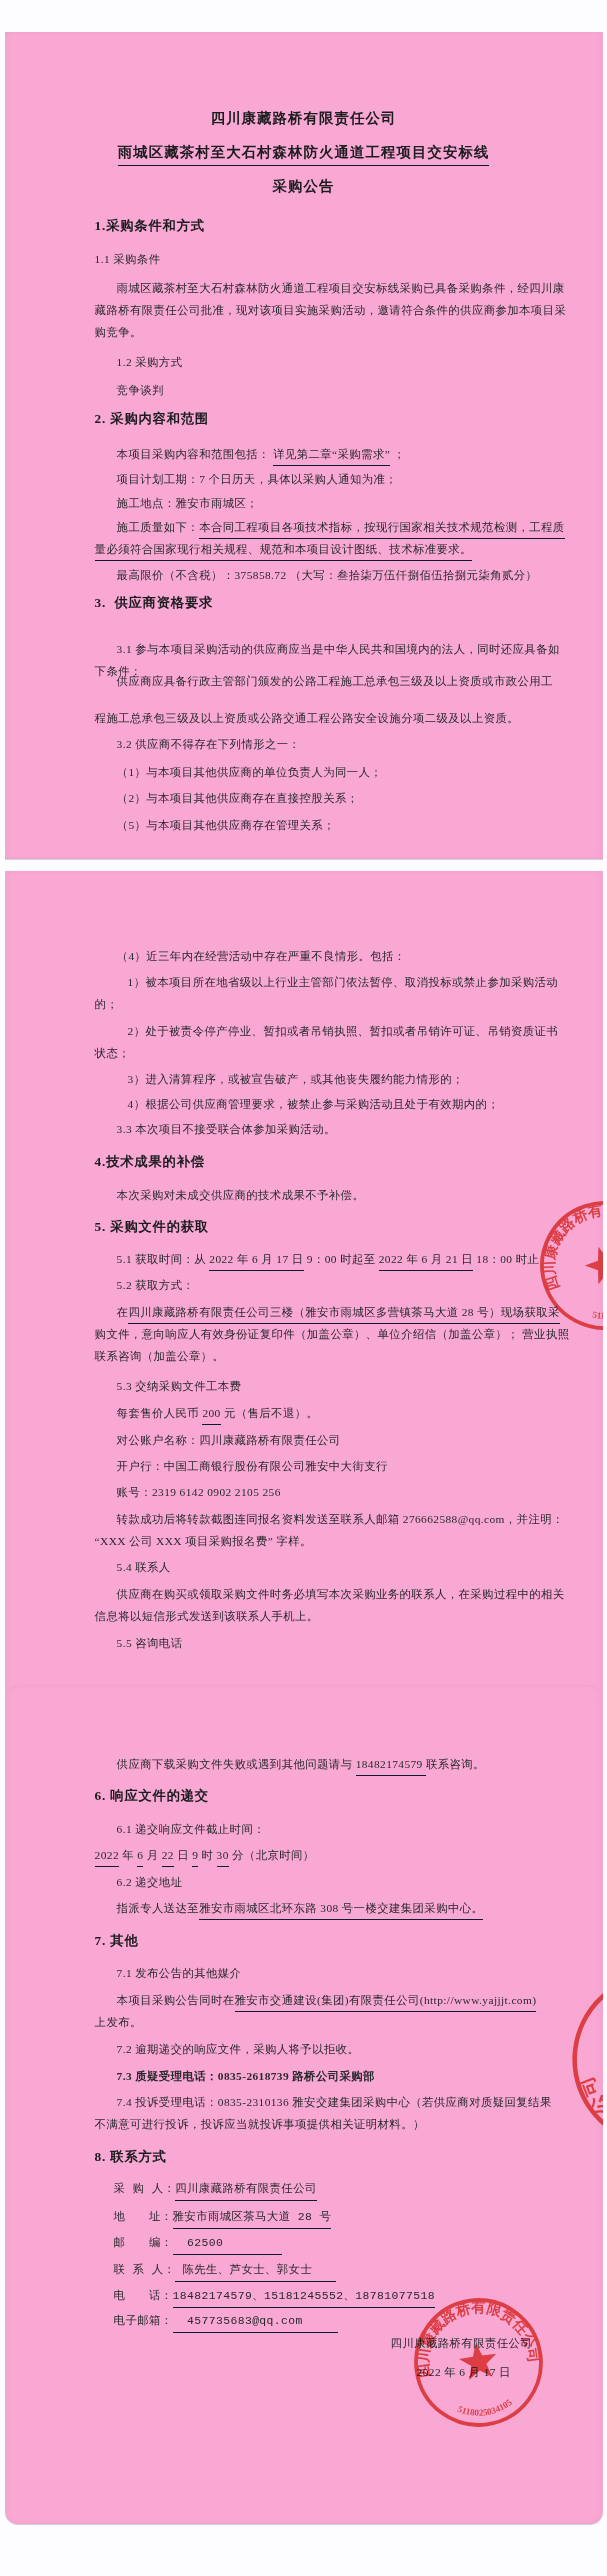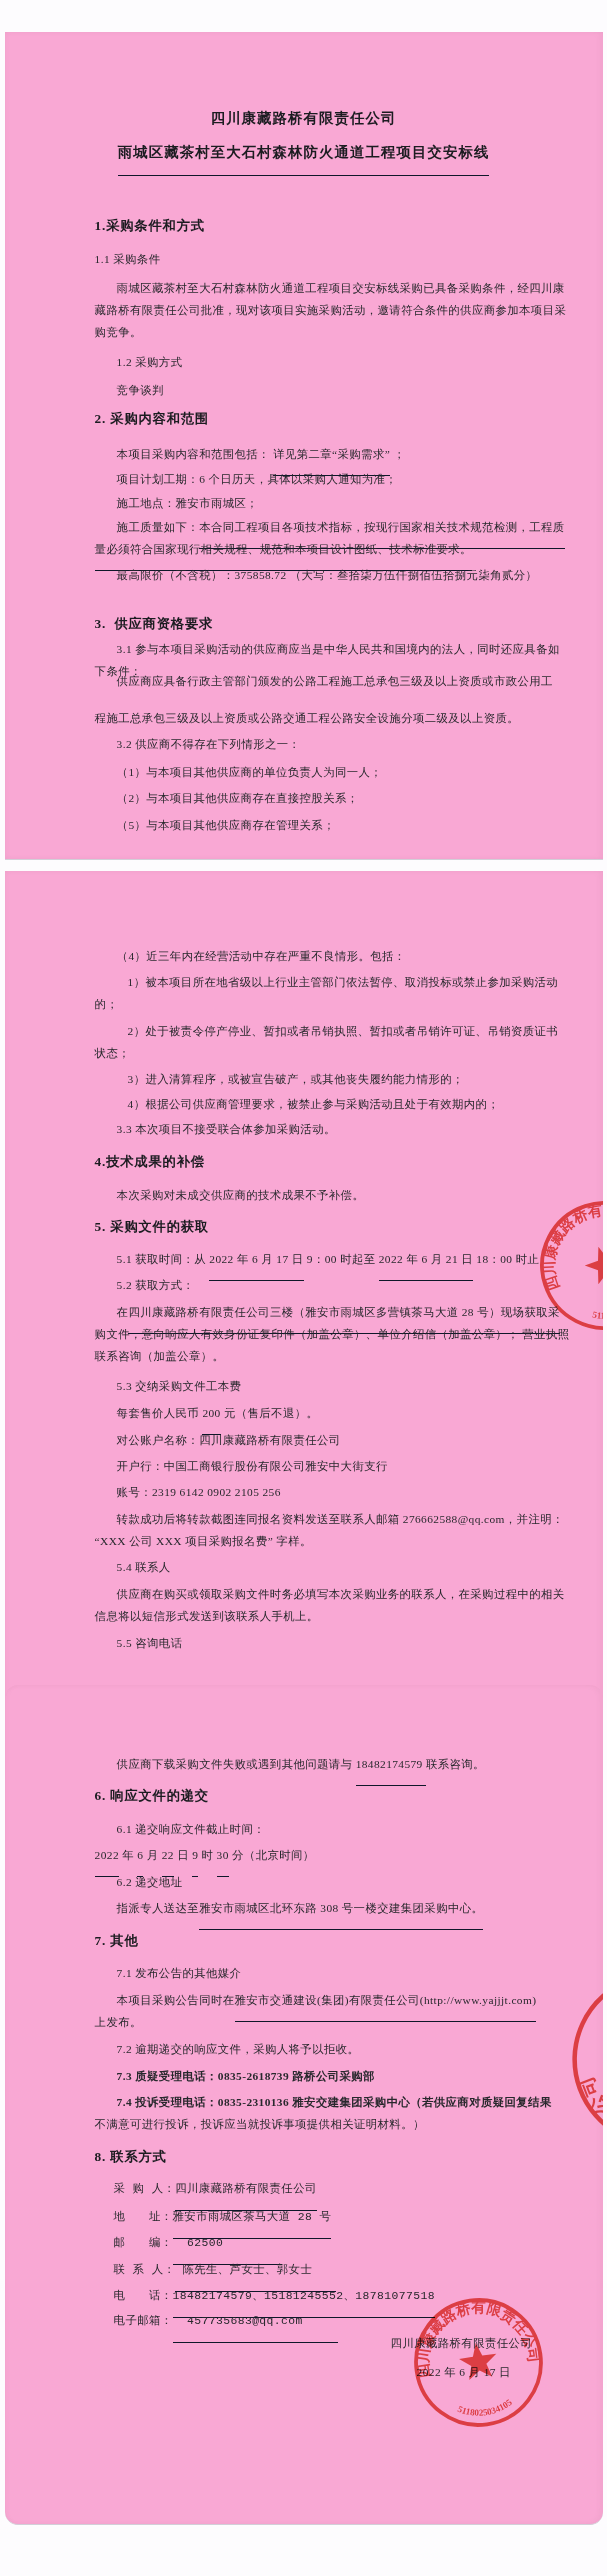--- a/index.html
+++ b/index.html
@@ -9,48 +9,49 @@
   #pg1{top:32px;height:827px;}
   #pg2{top:871px;height:855px;}
   #pg3{top:1685px;height:839px;border-radius:13px;}
   .ln{position:absolute;white-space:pre;color:#28282d;
       font-family:"Liberation Serif","DejaVu Serif",serif;
       font-size:11.4px;line-height:1;letter-spacing:0.4px;}
   .hd{font-weight:bold;font-size:13.3px;letter-spacing:0.8px;color:#1c1c21;}
   .ttl{font-weight:bold;font-size:14.4px;letter-spacing:1.1px;color:#1c1c21;}
   .ctr{left:0;width:100%;text-align:center;}
   .x0{left:90px;} .x1{left:112px;} .x2{left:123px;} .xc{left:109px;font-family:Liberation Mono, monospace;}
-  .u{border-bottom:1px solid #0f172a;padding-bottom:15px;}
+  .u{border-bottom:1px solid #0f172a;padding-bottom:5px;}
   .stamp{position:absolute;opacity:.82;mix-blend-mode:multiply;}
   .stamp text{font-family:"Liberation Serif","DejaVu Serif",serif;font-weight:bold;}
 </style>
 </head>
 <body>
 
 <div class="pg" id="pg1">
   <div class="ln ttl ctr" style="top:79px"><span>四川康藏路桥有限责任公司</span></div>
   <div class="ln ttl ctr" style="top:113px"><span class="u" style="border-bottom-width:1.2px">雨城区藏茶村至大石村森林防火通道工程项目交安标线</span></div>
+  <div class="ln ttl ctr" style="top:147px"><span>采购公告</span></div>
 
   <div class="ln hd x0" style="top:187px">1.采购条件和方式</div>
   <div class="ln x0" style="top:222px">1.1 采购条件</div>
   <div class="ln x1" style="top:251px">雨城区藏茶村至大石村森林防火通道工程项目交安标线采购已具备采购条件，经四川康</div>
   <div class="ln x0" style="top:273px">藏路桥有限责任公司批准，现对该项目实施采购活动，邀请符合条件的供应商参加本项目采</div>
   <div class="ln x0" style="top:295px">购竞争。</div>
   <div class="ln x1" style="top:325px">1.2 采购方式</div>
   <div class="ln x1" style="top:353px">竞争谈判</div>
 
   <div class="ln hd x0" style="top:380px">2. 采购内容和范围</div>
   <div class="ln x1" style="top:417px"><span>本项目采购内容和范围包括： </span><span class="u" style="font-weight:normal">详见第二章“采购需求”</span><span> ；</span></div>
-  <div class="ln x1" style="top:442px">项目计划工期：6 个日历天，具体以采购人通知为准；</div>
+  <div class="ln x1" style="top:442px">项目计划工期：7 个日历天，具体以采购人通知为准；</div>
   <div class="ln x1" style="top:466px">施工地点：雅安市雨城区；</div>
   <div class="ln x1" style="top:490px"><span>施工质量如下：</span><span class="u">本合同工程项目各项技术指标，按现行国家相关技术规范检测，工程质</span></div>
   <div class="ln x0" style="top:512px"><span class="u">量必须符合国家现行相关规程、规范和本项目设计图纸、技术标准要求。</span></div>
   <div class="ln x1" style="top:538px">最高限价（不含税）：375858.72 （大写：叁拾柒万伍仟捌佰伍拾捌元柒角贰分）</div>
 
-  <div class="ln hd x0" style="top:585px">3.  供应商资格要求</div>
+  <div class="ln hd x0" style="top:564px">3.  供应商资格要求</div>
   <div class="ln x1" style="top:612px">3.1 参与本项目采购活动的供应商应当是中华人民共和国境内的法人，同时还应具备如</div>
   <div class="ln x0" style="top:634px">下条件：</div>
   <div class="ln x1" style="top:644px">供应商应具备行政主管部门颁发的公路工程施工总承包三级及以上资质或市政公用工</div>
   <div class="ln x0" style="top:681px">程施工总承包三级及以上资质或公路交通工程公路安全设施分项二级及以上资质。</div>
   <div class="ln x1" style="top:707px">3.2 供应商不得存在下列情形之一：</div>
   <div class="ln x1" style="top:735px">（1）与本项目其他供应商的单位负责人为同一人；</div>
   <div class="ln x1" style="top:761px">（2）与本项目其他供应商存在直接控股关系；</div>
   <div class="ln x1" style="top:788px">（5）与本项目其他供应商存在管理关系；</div>
 </div>
 
@@ -107,21 +108,21 @@
   <div class="ln x0" style="top:165px"><span class="u">2022</span><span> 年 </span><span class="u">6</span><span> 月 </span><span class="u">22</span><span> 日 </span><span class="u">9</span><span> 时 </span><span class="u">30</span><span> 分（北京时间）</span></div>
   <div class="ln x1" style="top:192px">6.2 递交地址</div>
   <div class="ln x1" style="top:218px"><span>指派专人送达至</span><span class="u">雅安市雨城区北环东路 308 号一楼交建集团采购中心。</span></div>
 
   <div class="ln hd x0" style="top:249px">7. 其他</div>
   <div class="ln x1" style="top:283px">7.1 发布公告的其他媒介</div>
   <div class="ln x1" style="top:310px"><span>本项目采购公告同时在</span><span class="u">雅安市交通建设(集团)有限责任公司(http://www.yajjjt.com)</span></div>
   <div class="ln x0" style="top:332px">上发布。</div>
   <div class="ln x1" style="top:359px">7.2 逾期递交的响应文件，采购人将予以拒收。</div>
   <div class="ln x1" style="top:386px;font-weight:bold">7.3 质疑受理电话：0835-2618739 路桥公司采购部</div>
-  <div class="ln x1" style="top:412px;font-weight:bold">7.4 投诉受理电话：0835-2310136 雅安交建集团采购中心（若供应商对质疑回复结果</div>
+  <div class="ln x1" style="top:412px;font-weight:normal">7.4 投诉受理电话：0835-2310136 雅安交建集团采购中心（若供应商对质疑回复结果</div>
   <div class="ln x0" style="top:434px">不满意可进行投诉，投诉应当就投诉事项提供相关证明材料。）</div>
 
   <div class="ln hd x0" style="top:465px">8. 联系方式</div>
   <div class="ln xc" style="top:499px"><span>采 购 人：</span><span class="u">四川康藏路桥有限责任公司</span></div>
   <div class="ln xc" style="top:527px"><span>地　　址：</span><span class="u">雅安市雨城区茶马大道 28 号</span></div>
   <div class="ln xc" style="top:553px"><span>邮　　编：</span><span class="u">  62500　　　　　</span></div>
   <div class="ln xc" style="top:580px"><span>联 系 人：</span><span class="u"> 陈先生、芦女士、郭女士　　</span></div>
   <div class="ln xc" style="top:606px"><span>电　　话：</span><span class="u">18482174579、15181245552、18781077518</span></div>
   <div class="ln xc" style="top:631px"><span>电子邮箱：</span><span class="u">  457735683@qq.com　　　</span></div>
 

